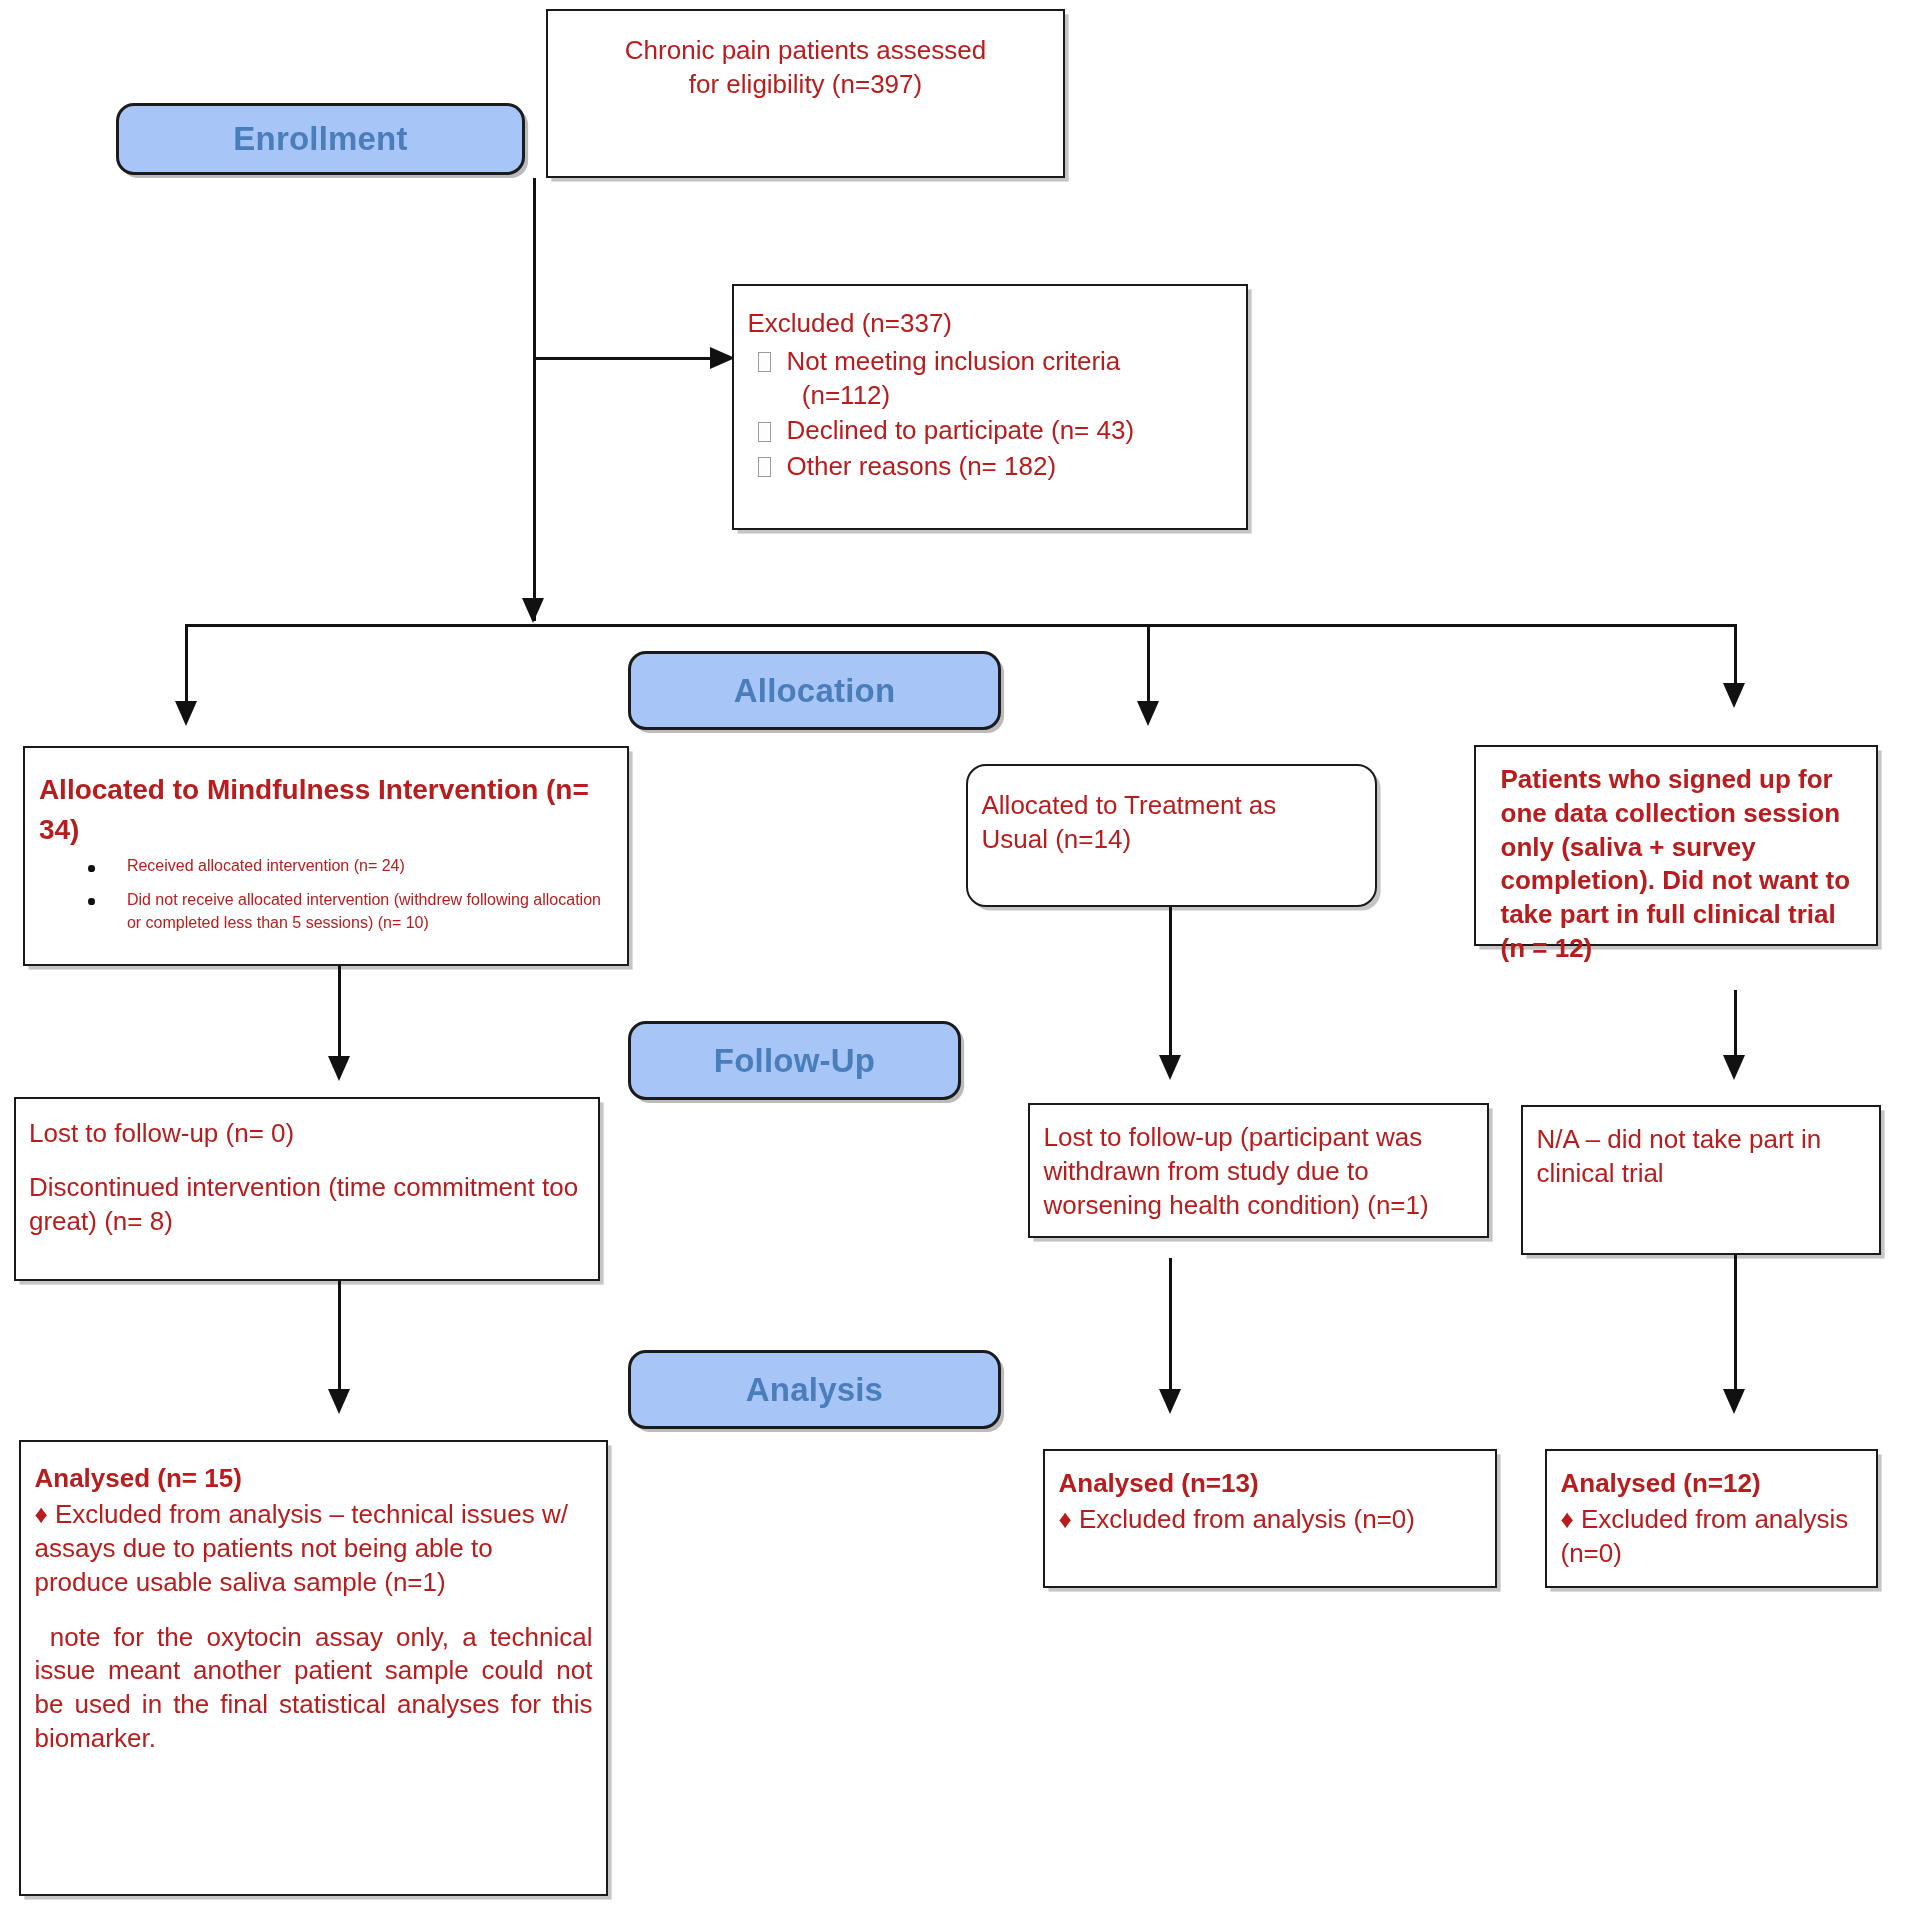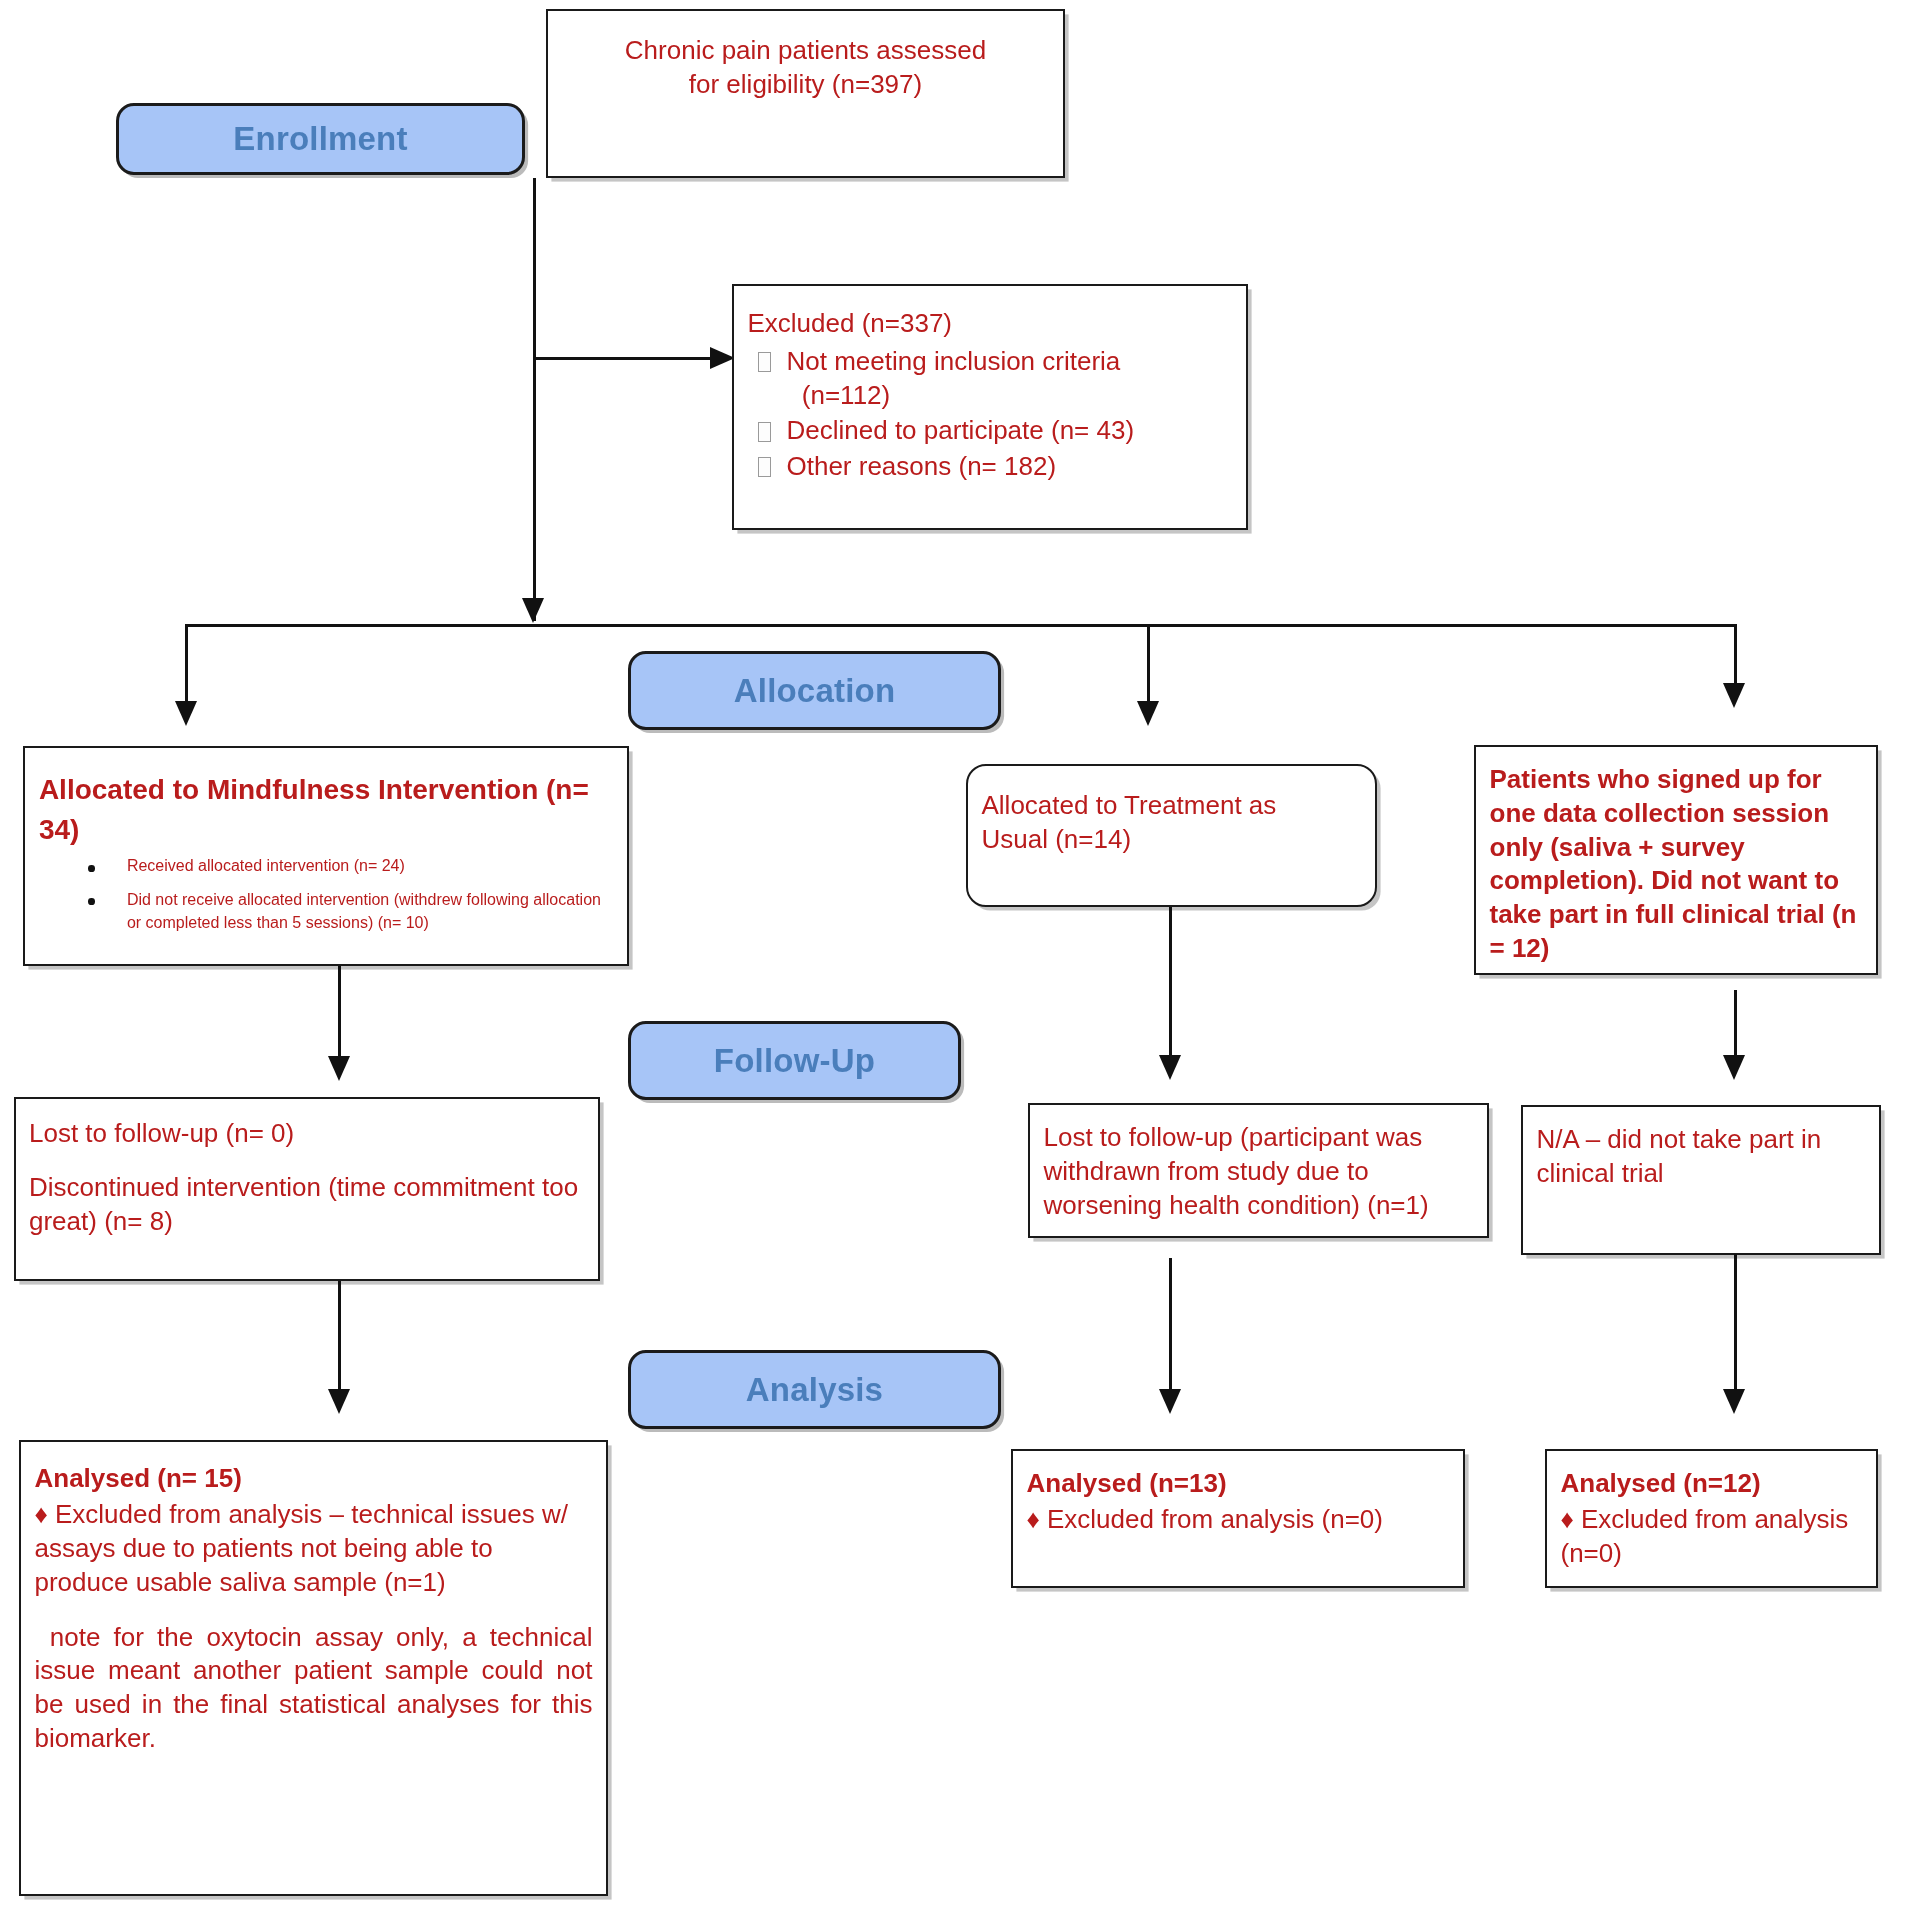--- a/index.html
+++ b/index.html
@@ -206,21 +206,21 @@
     </div>
   </div>
 
   <div class="node" style="left:966px; top:764px; width:411px; height:143px;border-radius:20px;">
     <div class="body" style="padding-top:23.4px;">
       <div>Allocated to Treatment as</div>
       <div>Usual (n=14)</div>
     </div>
   </div>
 
-  <div class="node" style="left:1474px; top:745px; width:404px; height:230px;">
+  <div class="node" style="left:1474px; top:745px; width:404px; height:201px;padding-left:11px;">
     <div class="body ttl" style="padding-top:16px;">
       <span>Patients who signed up for one data collection session only (saliva + survey completion). Did not want to take part in full clinical trial (n = 12)</span>
     </div>
   </div>
 
   <div class="vline" style="left:338px; top:966px; height:97px;"></div>
   <div class="arrow-down" style="left:328px; top:1056px;"></div>
 
   <div class="vline" style="left:1169px; top:907px; height:155px;"></div>
   <div class="arrow-down" style="left:1159px; top:1055px;"></div>
@@ -267,21 +267,21 @@
 
   <div class="node" style="left:19px; top:1440px; width:589px; height:456px;">
     <div class="body" style="padding-top:20px;">
       <div class="ttl">Analysed (n= 15)</div>
       <div class="diamond-line">♦ Excluded from analysis – technical issues w/ assays due to patients not being able to produce usable saliva sample (n=1)</div>
       <div class="spacer"></div>
       <div class="justified" style="text-indent:15.3px;">note for the oxytocin assay only, a technical issue meant another patient sample could not be used in the final statistical analyses for this biomarker.</div>
     </div>
   </div>
 
-  <div class="node" style="left:1011px; top:1449px; width:454px; height:139px;">
+  <div class="node" style="left:1043px; top:1449px; width:454px; height:139px;">
     <div class="body" style="padding-top:16px;">
       <div class="ttl">Analysed (n=13)</div>
       <div class="diamond-line">♦ Excluded from analysis (n=0)</div>
     </div>
   </div>
 
   <div class="node" style="left:1545px; top:1449px; width:333px; height:139px;">
     <div class="body" style="padding-top:16px;">
       <div class="ttl">Analysed (n=12)</div>
       <div class="diamond-line">♦ Excluded from analysis (n=0)</div>

